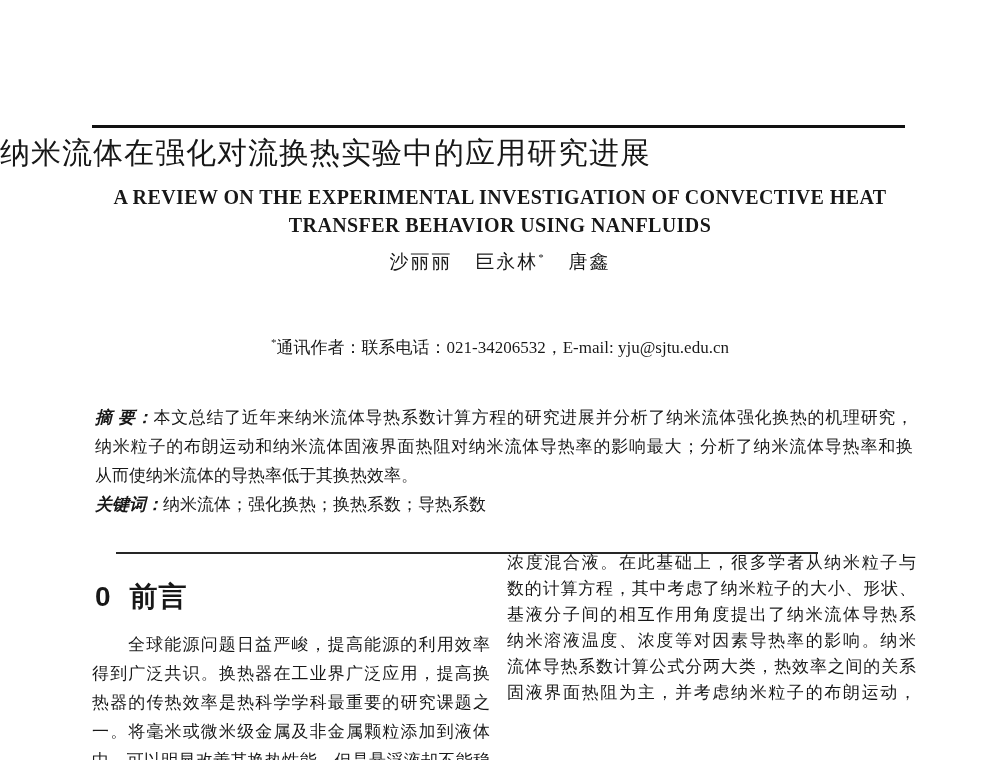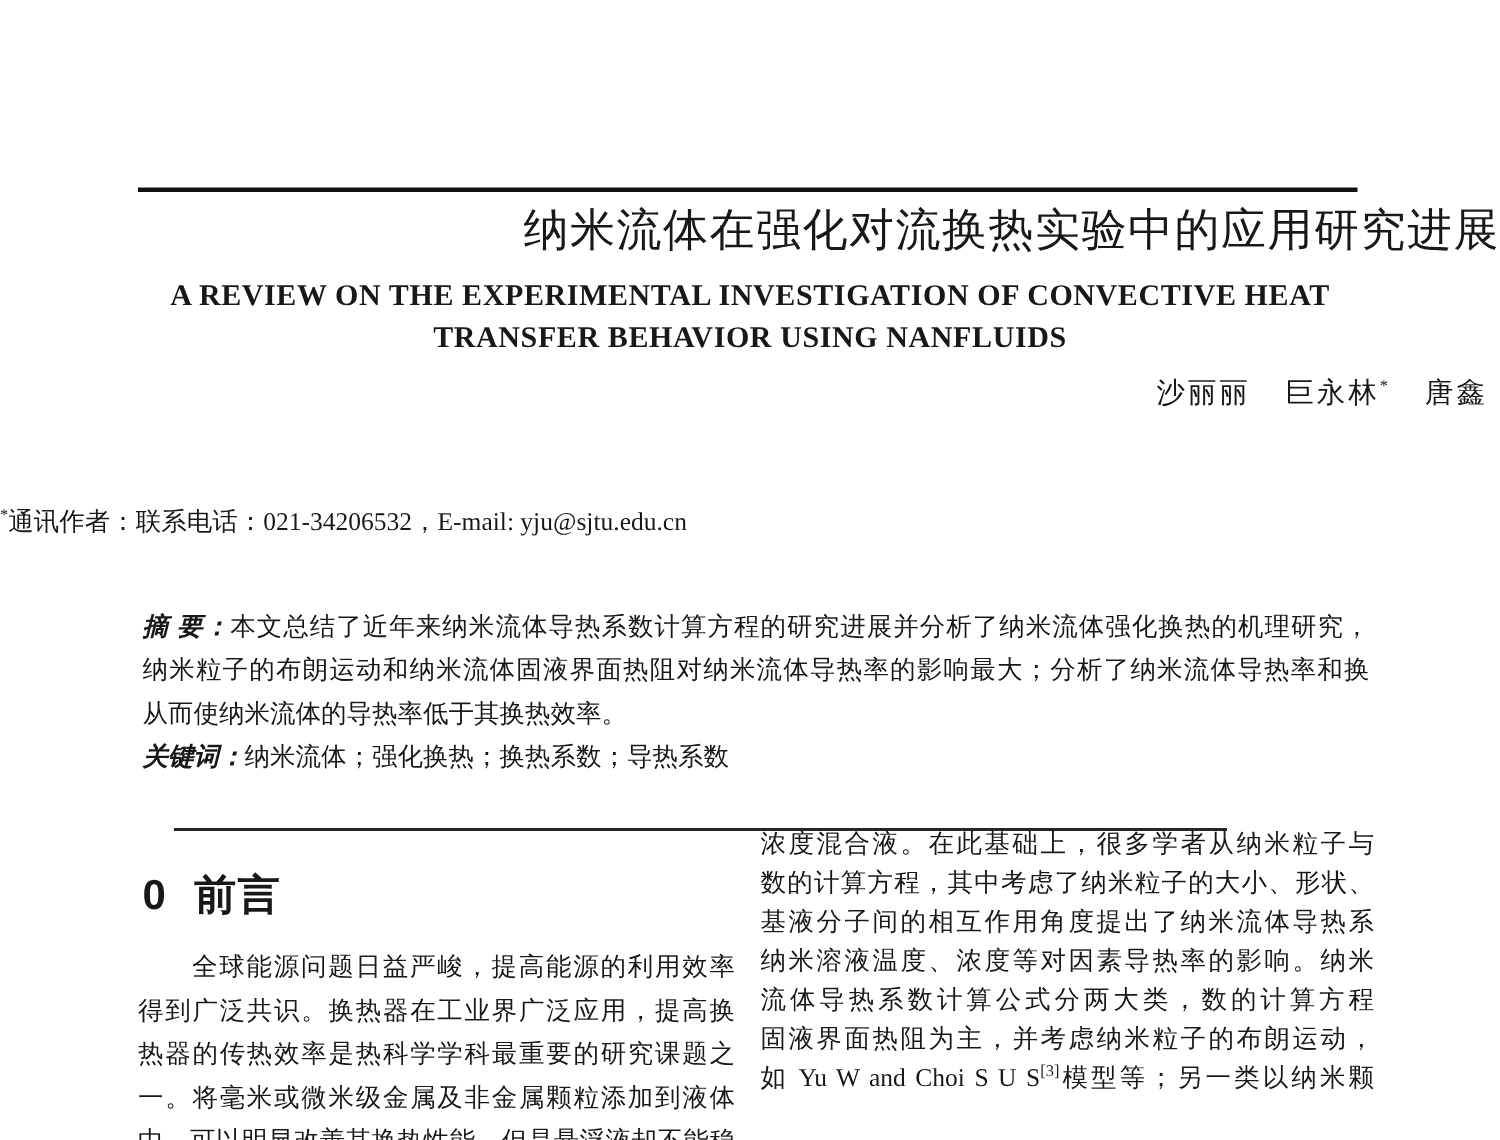--- a/index.html
+++ b/index.html
@@ -16,40 +16,40 @@
   .rule-top {
     position: absolute; left: 92px; top: 125px;
     width: 813px; height: 3px; background: #161616;
   }
   .rule-mid {
     position: absolute; left: 116px; top: 552px;
     width: 702px; height: 2px; background: #2a2a2a;
   }
   .title-cn {
     position: absolute; left: 0; right: 0; top: 133px;
-    margin: 0; text-align: right;
+    margin: 0; text-align: left;
     font-size: 30px; font-weight: 400; letter-spacing: 1px;
   }
   .title-en {
     position: absolute; left: 0; right: 0; top: 183px;
     text-align: center; font-size: 20px; font-weight: 700;
     line-height: 28px; letter-spacing: 0.4px;
   }
   .authors {
     position: absolute; left: 0; right: 0; top: 249px;
-    text-align: right; font-size: 19px; letter-spacing: 2px;
+    text-align: center; font-size: 19px; letter-spacing: 2px;
   }
   .authors .name { margin: 0 8px; }
   .affiliation {
     position: absolute; left: 0; right: 0; top: 292px;
     text-align: center; font-size: 19px; letter-spacing: 0.5px;
   }
   .contact {
     position: absolute; left: 0; right: 0; top: 336px;
-    text-align: left; font-size: 17px;
+    text-align: center; font-size: 17px;
   }
   sup { font-size: 11px; vertical-align: super; line-height: 0; }
   .abstract {
     position: absolute; left: 95px; top: 403px; width: 818px;
     font-size: 17px; line-height: 29px;
   }
   .line { height: 29px; overflow: hidden; }
   .j { text-align: justify; text-align-last: justify; }
   .lab {
     font-weight: 700;
@@ -122,20 +122,17 @@
     <div class="line j">热器的传热效率是热科学学科最重要的研究课题之</div>
     <div class="line j">一。将毫米或微米级金属及非金属颗粒添加到液体</div>
     <div class="line j">中，可以明显改善其换热性能，但是悬浮液却不能稳</div>
   </div>
 
   <div class="col-right">
     <div class="line j">浓度混合液。在此基础上，很多学者从纳米粒子与</div>
     <div class="line j">数的计算方程，其中考虑了纳米粒子的大小、形状、</div>
     <div class="line j">基液分子间的相互作用角度提出了纳米流体导热系</div>
     <div class="line j">纳米溶液温度、浓度等对因素导热率的影响。纳米</div>
-    <div class="line j">流体导热系数计算公式分两大类，数的计算方程</div>
+    <div class="line j">流体导热系数计算公式分两大类，热效率之间的关系</div>
     <div class="line j">固液界面热阻为主，并考虑纳米粒子的布朗运动，</div>
-    <div class="line j">
-      <span>如 Yu W and Choi S U S</span><sup>[3]</sup><span>模型等；另一类以纳米颗</span>
-    </div>
   </div>
 
 </div>
 
 </body></html>

